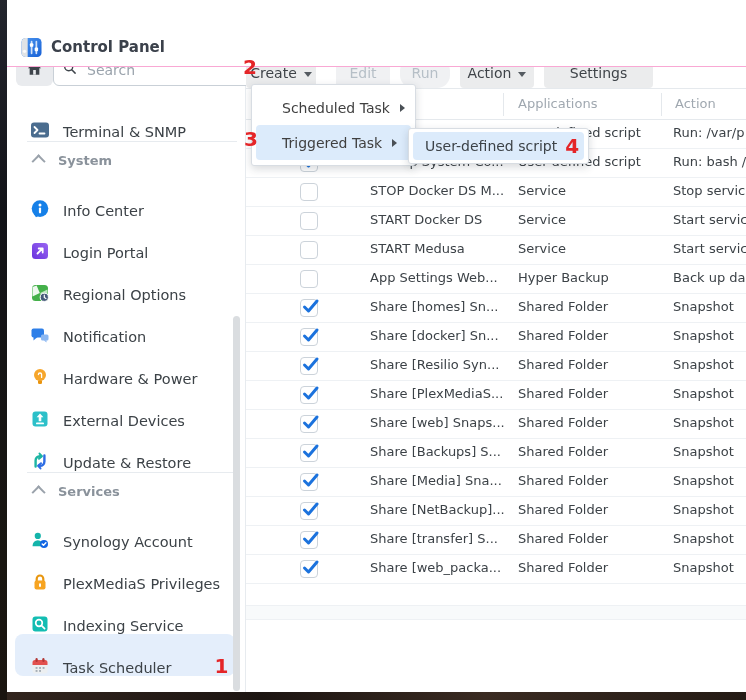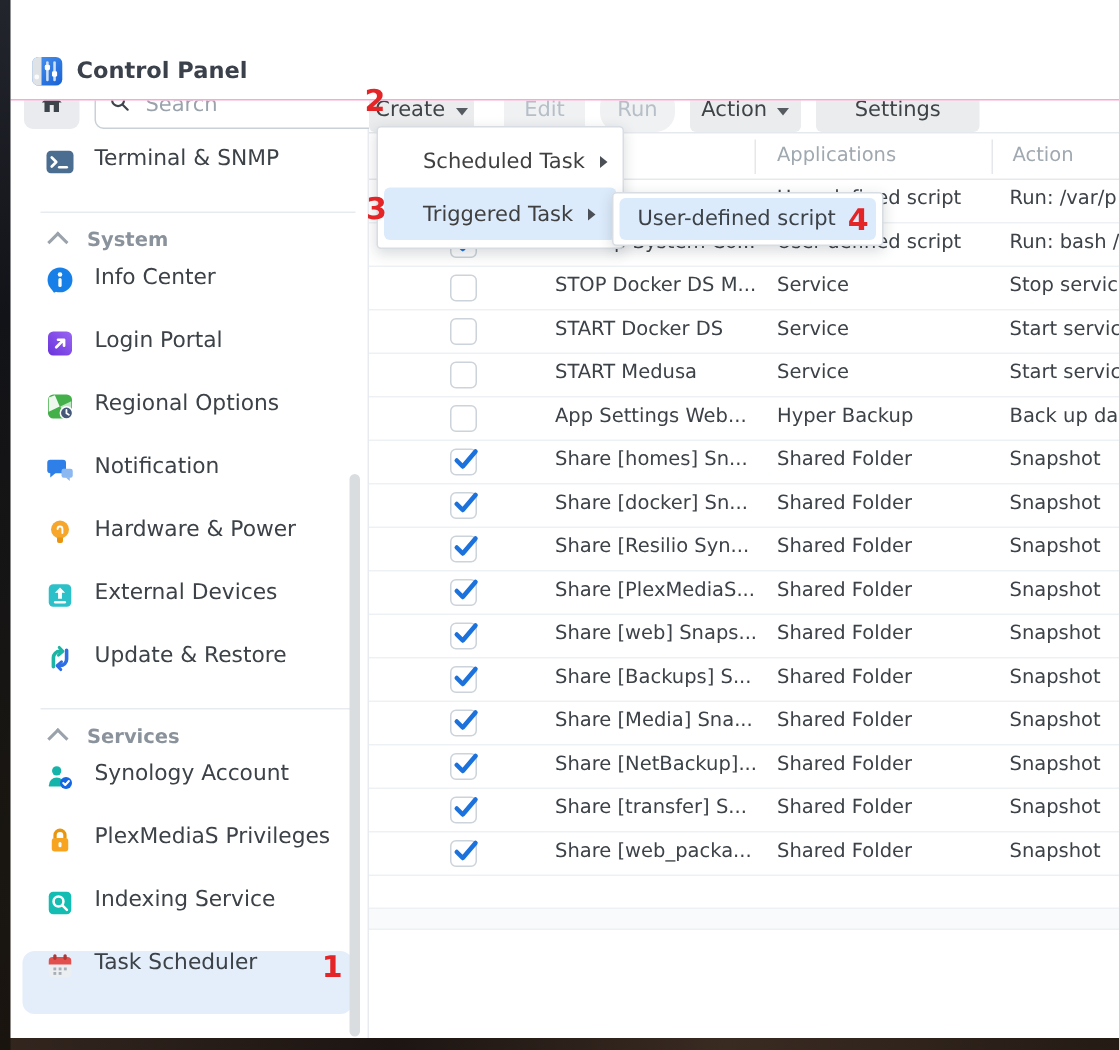--- a/index.html
+++ b/index.html
@@ -12,30 +12,30 @@
   
   .titlebar{position:absolute;left:7px;top:0;right:0;height:38px;background:#fff;
     border-bottom:1px solid #f9a8d4;display:flex;align-items:center;z-index:5;margin-top:28px;}
   .win-icon{margin-left:14px;width:21px;height:21px;display:inline-flex;}
   .win-title{margin-left:9px;font-size:15px;font-weight:bold;color:#3b414b;}
   
   .main{position:absolute;left:7px;top:39px;right:0;bottom:0;display:flex;}
   .sidebar{width:238px;border-right:1px solid #e7ebef;position:relative;background:#fff;flex:none;}
   .content{flex:1;position:relative;background:#fff;overflow:hidden;}
   
-  .side-top{display:flex;align-items:center;margin:15px 8px 12px 9px;gap:10px;}
+  .side-top{display:flex;align-items:center;margin:15px 8px 12px 9px;}
   .home-btn{width:37px;height:32px;background:#e9ebee;border-radius:6px;display:flex;
     align-items:center;justify-content:center;cursor:pointer;flex:none;}
   .search-box{flex:1;height:30px;border:1px solid #c9d0d7;border-radius:6px;display:flex;
     align-items:center;padding:0 8px;gap:7px;background:#fff;}
   .search-box input{border:none;outline:none;flex:1;min-width:0;font-size:14px;color:#3c4247;
     font-family:inherit;background:transparent;}
   .search-box input::placeholder{color:#9aa3ac;}
   .sidebar-item{height:42px;margin:0 10px 0 8px;padding-left:15px;border-radius:8px;
-    display:flex;align-items:flex-start;gap:13px;cursor:pointer;font-size:14.5px;color:#3c4247;}
+    display:flex;align-items:flex-end;gap:13px;cursor:pointer;font-size:14.5px;color:#3c4247;}
   .sidebar-item.selected{background:#e4eefb;}
   .sidebar-item .icn{width:20px;height:20px;flex:none;display:inline-flex;}
   .side-divider{height:1px;background:#e7ebef;margin:1px 8px 1px 20px;}
   .section-head{height:34px;display:flex;align-items:center;gap:13px;padding-left:28px;
     color:#8a929b;font-size:13px;font-weight:bold;cursor:pointer;}
   .chev-up{width:8px;height:8px;border-top:2px solid #9aa2ab;border-left:2px solid #9aa2ab;
     transform:rotate(45deg) translateY(2px);}
   .scroll-thumb{position:absolute;left:226px;top:277px;width:7px;height:375px;border-radius:4px;
     background:#dadde0;}
   .step-num{color:#e42528;font-weight:bold;font-size:20px;line-height:1;}

